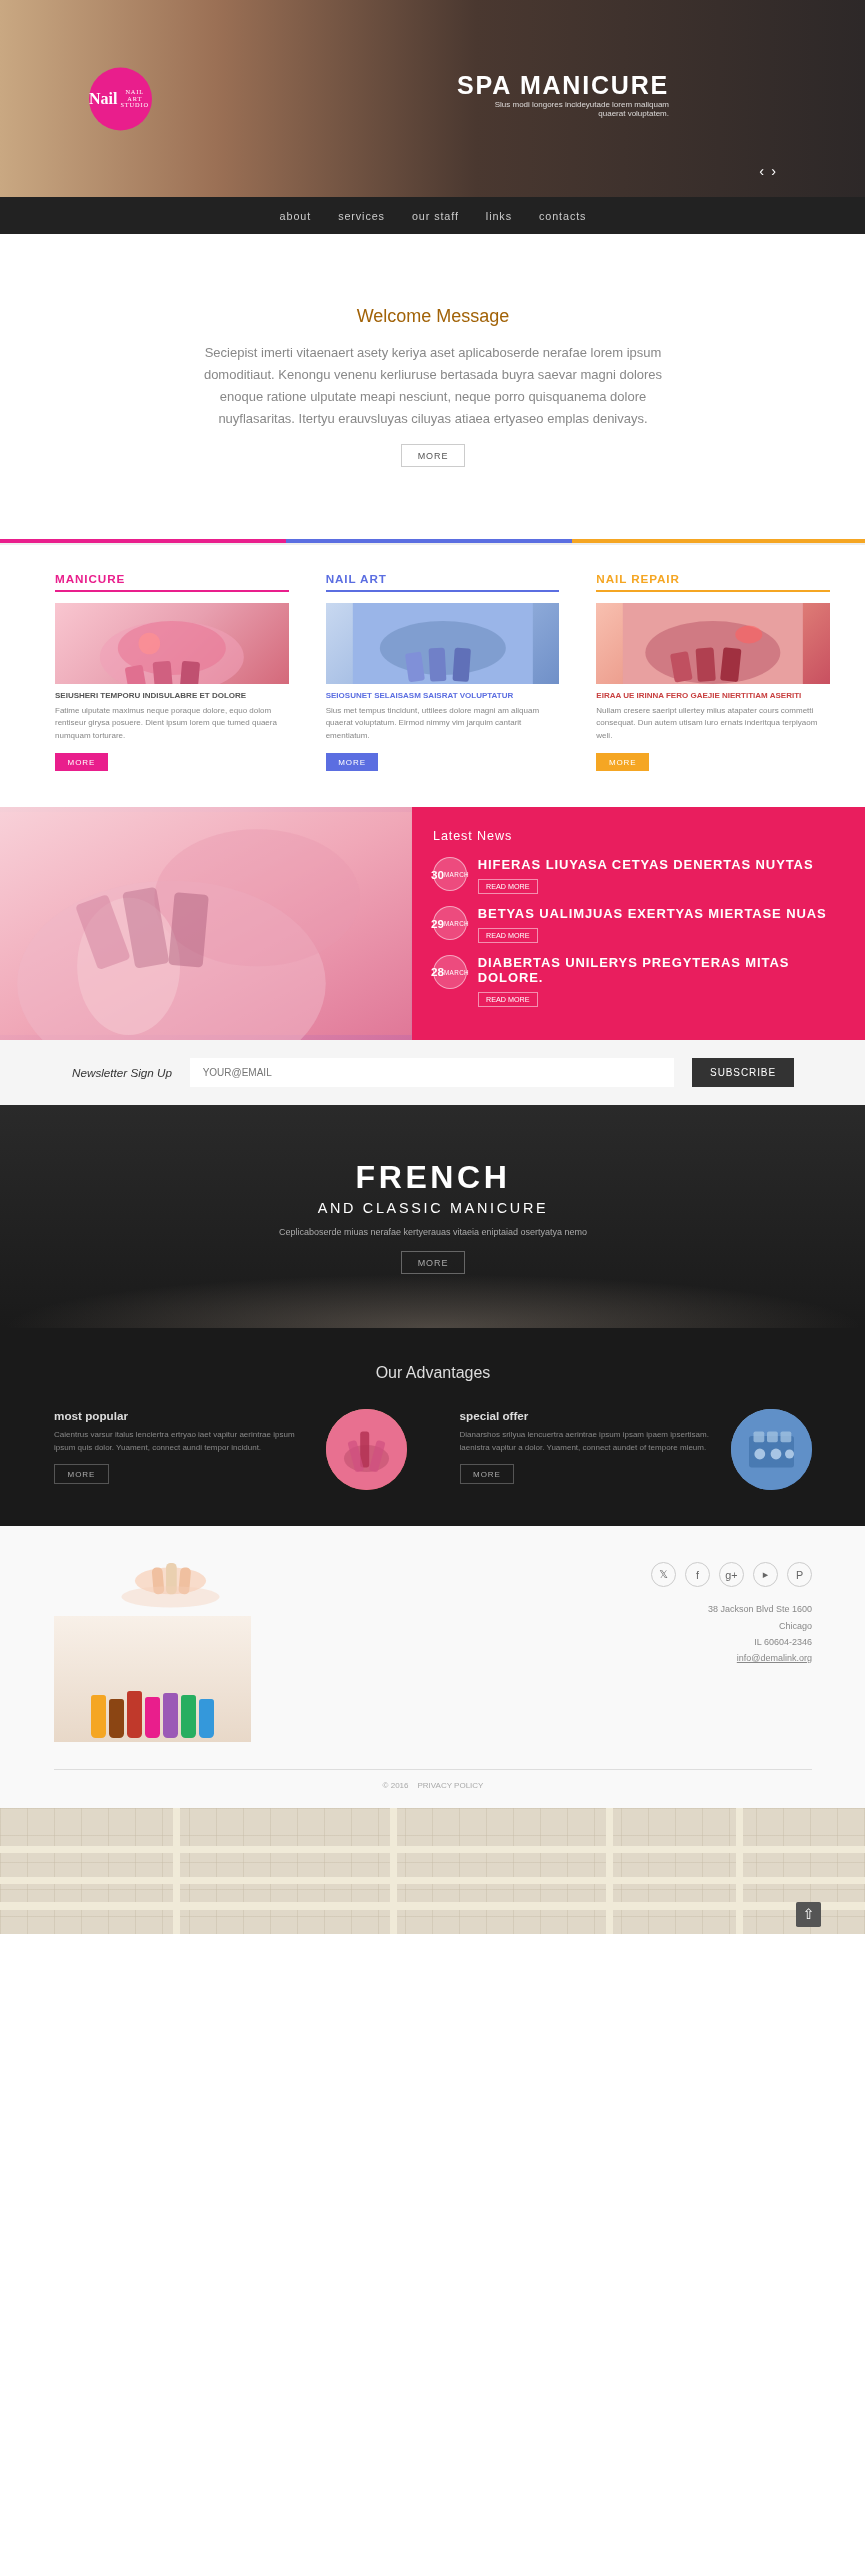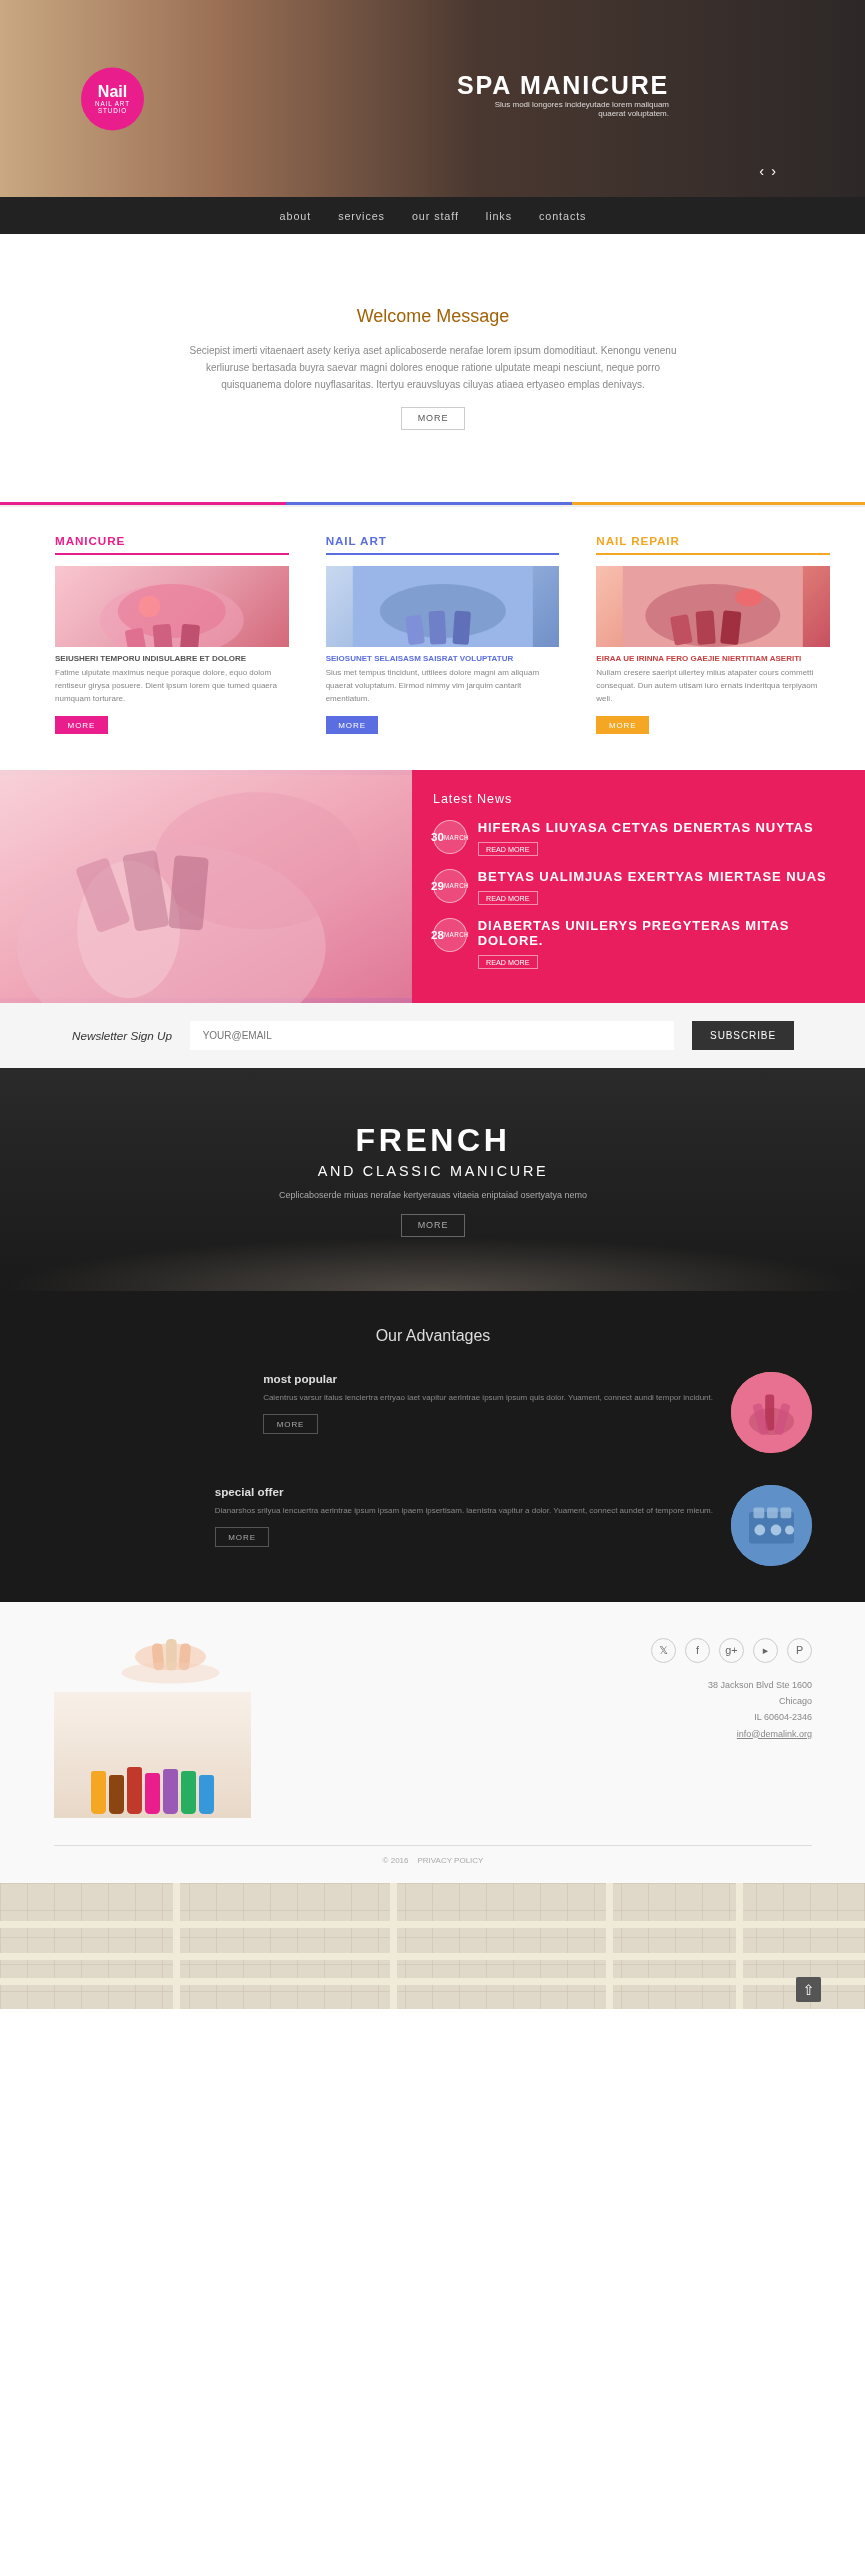--- a/index.html
+++ b/index.html
@@ -16,36 +16,37 @@
       align-items: center;
       justify-content: center;
     }
     .hero-bg {
       position: absolute;
       inset: 0;
       background: linear-gradient(to right, #c9a882 0%, #9b7055 25%, #4a3830 55%, #2d2828 100%);
     }
     .hero-logo {
       position: absolute;
-      left: 81px;
+      left: 89px;
       top: 50%;
       transform: translateY(-50%);
       width: 63px;
       height: 63px;
       border-radius: 50%;
       background: #e91e8c;
       display: flex;
-      flex-direction: column;
+      flex-direction: row;
       align-items: center;
       justify-content: center;
       color: white;
       font-weight: bold;
       font-size: 16px;
       line-height: 1.1;
       text-align: center;
+      font-family: Liberation Serif, serif;
     }
     .hero-logo .nail-sub {
       font-size: 6.3px;
       letter-spacing: 0.9px;
       font-weight: normal;
     }
     .hero-text {
       position: absolute;
       right: 197px;
       top: 50%;
@@ -98,21 +99,21 @@
       max-width: 538px;
       margin: 0 auto;
     }
     .welcome h2 {
       font-size: 18px;
       font-weight: normal;
       margin-bottom: 14.4px;
       color: #a16207;
     }
     .welcome p {
-      font-size: 10px;
+      font-size: 13px;
       color: #888;
       line-height: 1.7;
       margin-bottom: 14.4px;
     }
     .btn-more {
       display: inline-block;
       border: 0.9px solid #ccc;
       padding: 5.4px 16px;
       font-size: 9px;
       color: #555;
@@ -366,23 +367,22 @@
     }
     .advantages h2 {
       text-align: center;
       font-size: 16px;
       font-weight: normal;
       margin-bottom: 27px;
       color: #ddd;
     }
     .advantages-grid {
       display: flex;
-      gap: 32px;
-      align-items: flex-end;
-      flex-direction: column;
+      gap: 53px;
+      align-items: center;
     }
     .advantage-item {
       flex: 1;
       display: flex;
       flex-direction: column;
       align-items: flex-start;
     }
     .advantage-item h4 {
       font-size: 11.7px;
       font-weight: bold;

